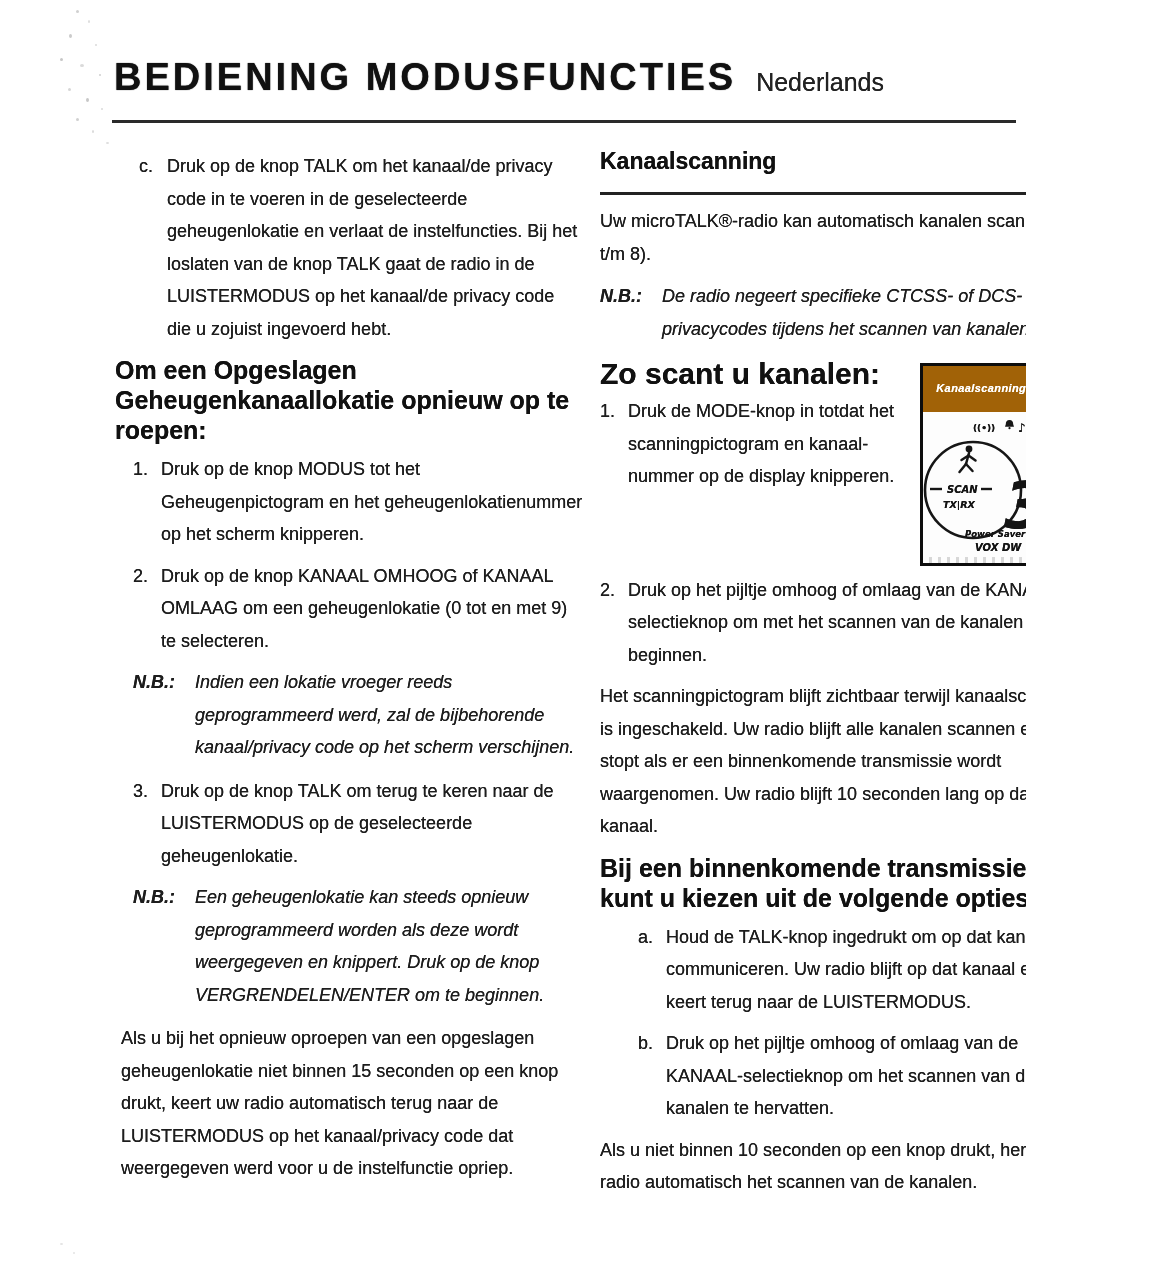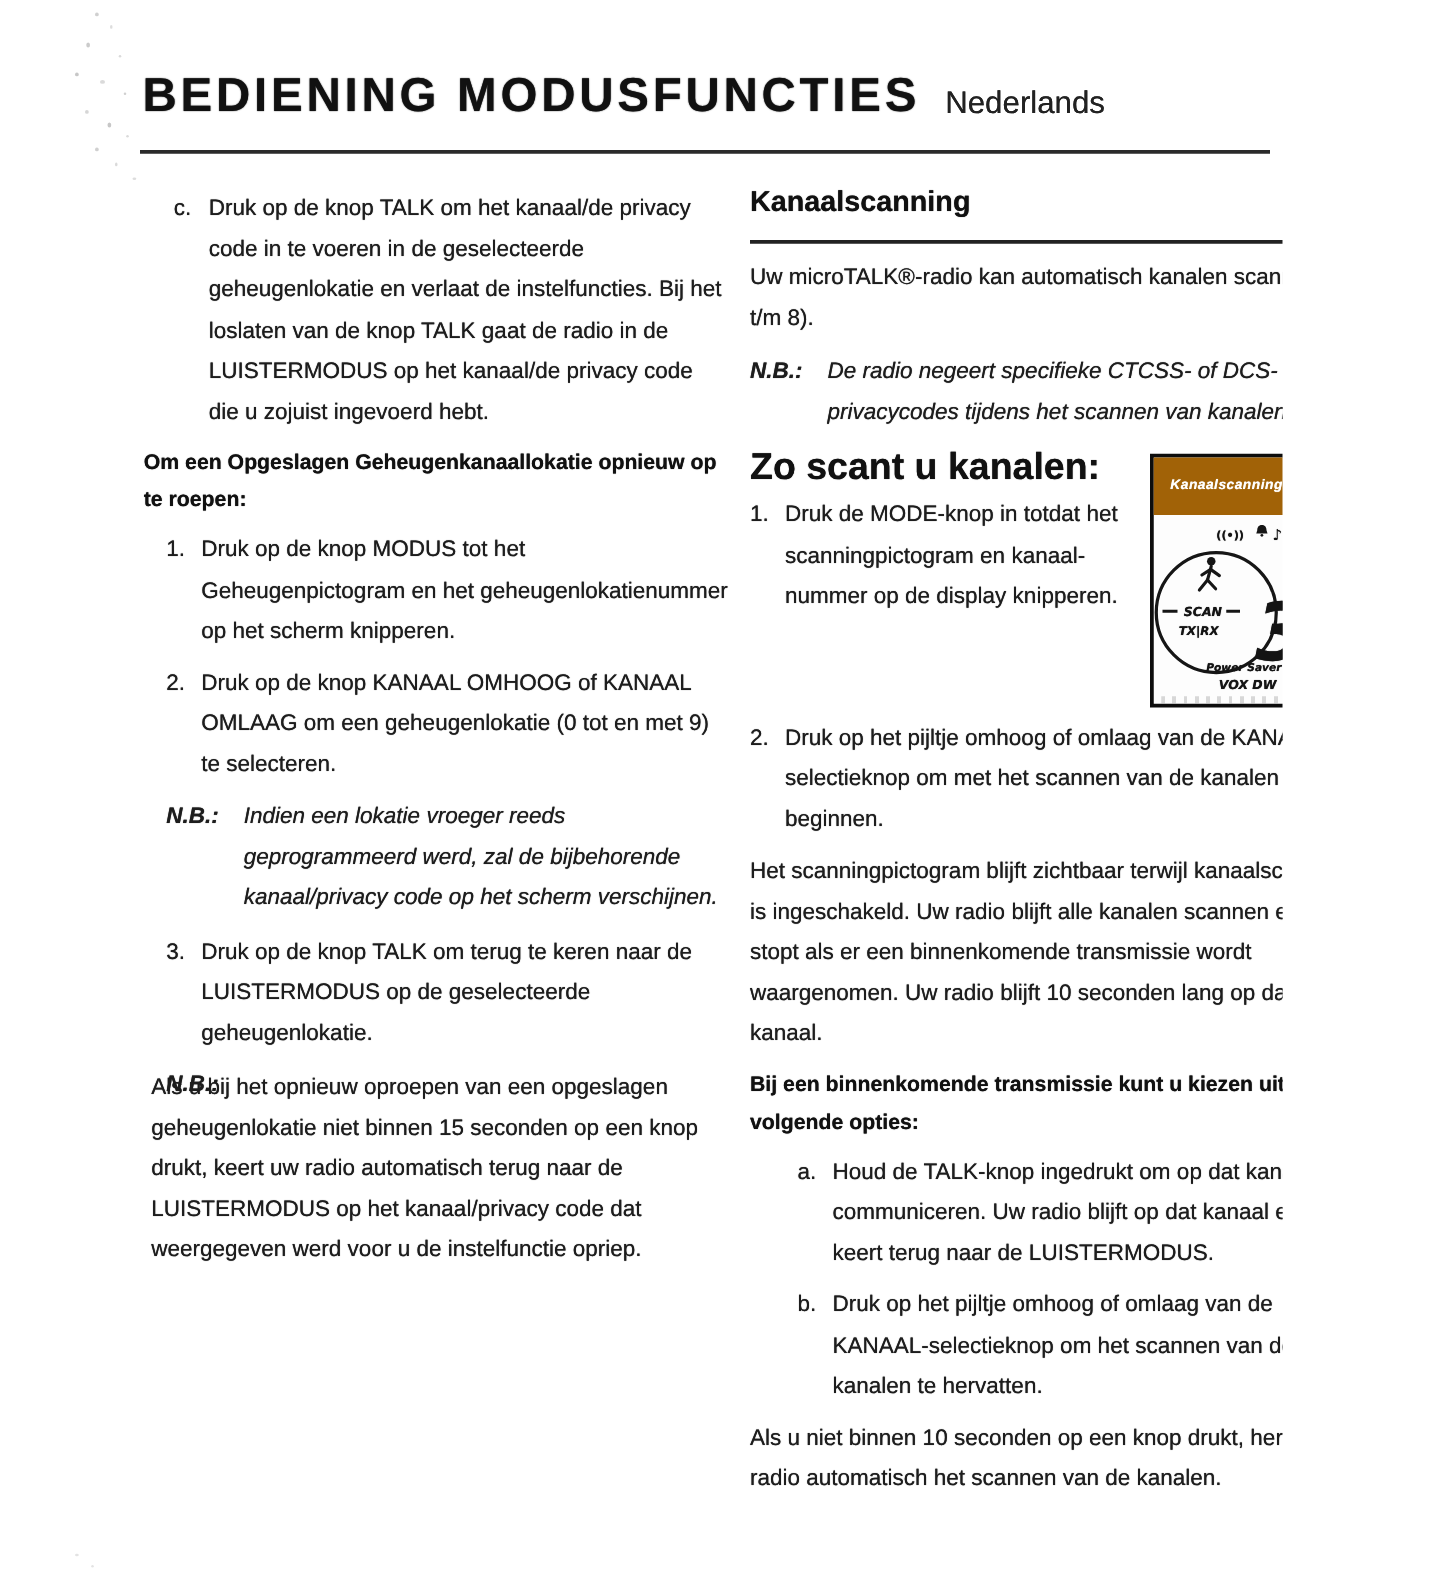--- a/index.html
+++ b/index.html
@@ -24,21 +24,21 @@
   
   .col{position:absolute;top:150px;}
   .col-left{left:115px;width:468px;}
   .col-right{left:600px;width:482px;top:146px;}
   
   .li{position:relative;padding-left:28px;margin:0 0 9px 18px;}
   .li .num{position:absolute;left:0;top:0;}
   .li-c{margin-left:24px;}
   .note{position:relative;padding-left:62px;margin:3px 0 11px 18px;font-style:italic;}
   .note .nb{position:absolute;left:0;top:0;font-weight:bold;}
-  .h2{font-size:17px;font-weight:bold;line-height:30px;margin:10px 0 8px 0;color:#111;}
+  .h2{font-size:25px;font-weight:bold;line-height:30px;margin:10px 0 8px 0;color:#111;}
   .h2-underline{font-size:23px;border-bottom:3px solid #222;padding-bottom:16px;margin:0 0 10px 0;}
   .h2-how{font-size:30px;margin:14px 0 6px 0;}
   .para{margin:0 0 10px 0;}
   .closing{margin:4px 0 0 6px;}
   .opt{margin-left:38px;}
   .clear{clear:both;}
   
   .lcd{
     float:right;width:162px;margin:4px 0 8px 12px;
     border:3px solid #0d0d0d;background:#fdfdfd;box-sizing:border-box;
@@ -146,20 +146,21 @@
       <span>Indien een lokatie vroeger reeds geprogrammeerd werd, zal de bijbehorende kanaal/privacy code op het scherm verschijnen.</span>
     </div>
 
     <div class="li">
       <span class="num">3.</span>
       <span>Druk op de knop TALK om terug te keren naar de LUISTERMODUS op de geselecteerde geheugenlokatie.</span>
     </div>
 
     <div class="note">
       <span class="nb">N.B.:</span>
+      <span>Een geheugenlokatie kan steeds opnieuw geprogrammeerd worden als deze wordt weergegeven en knippert. Druk op de knop VERGRENDELEN/ENTER om te beginnen.</span>
     </div>
 
     <div class="para closing">Als u bij het opnieuw oproepen van een opgeslagen geheugenlokatie niet binnen 15 seconden op een knop drukt, keert uw radio automatisch terug naar de LUISTERMODUS op het kanaal/privacy code dat weergegeven werd voor u de instelfunctie opriep.</div>
   </div>
 
   <div class="col col-right body-text">
 
     <div class="h2 h2-underline">Kanaalscanning</div>
 
     <div class="para">Uw microTALK®-radio kan automatisch kanalen scannen (1 t/m 8).</div>

